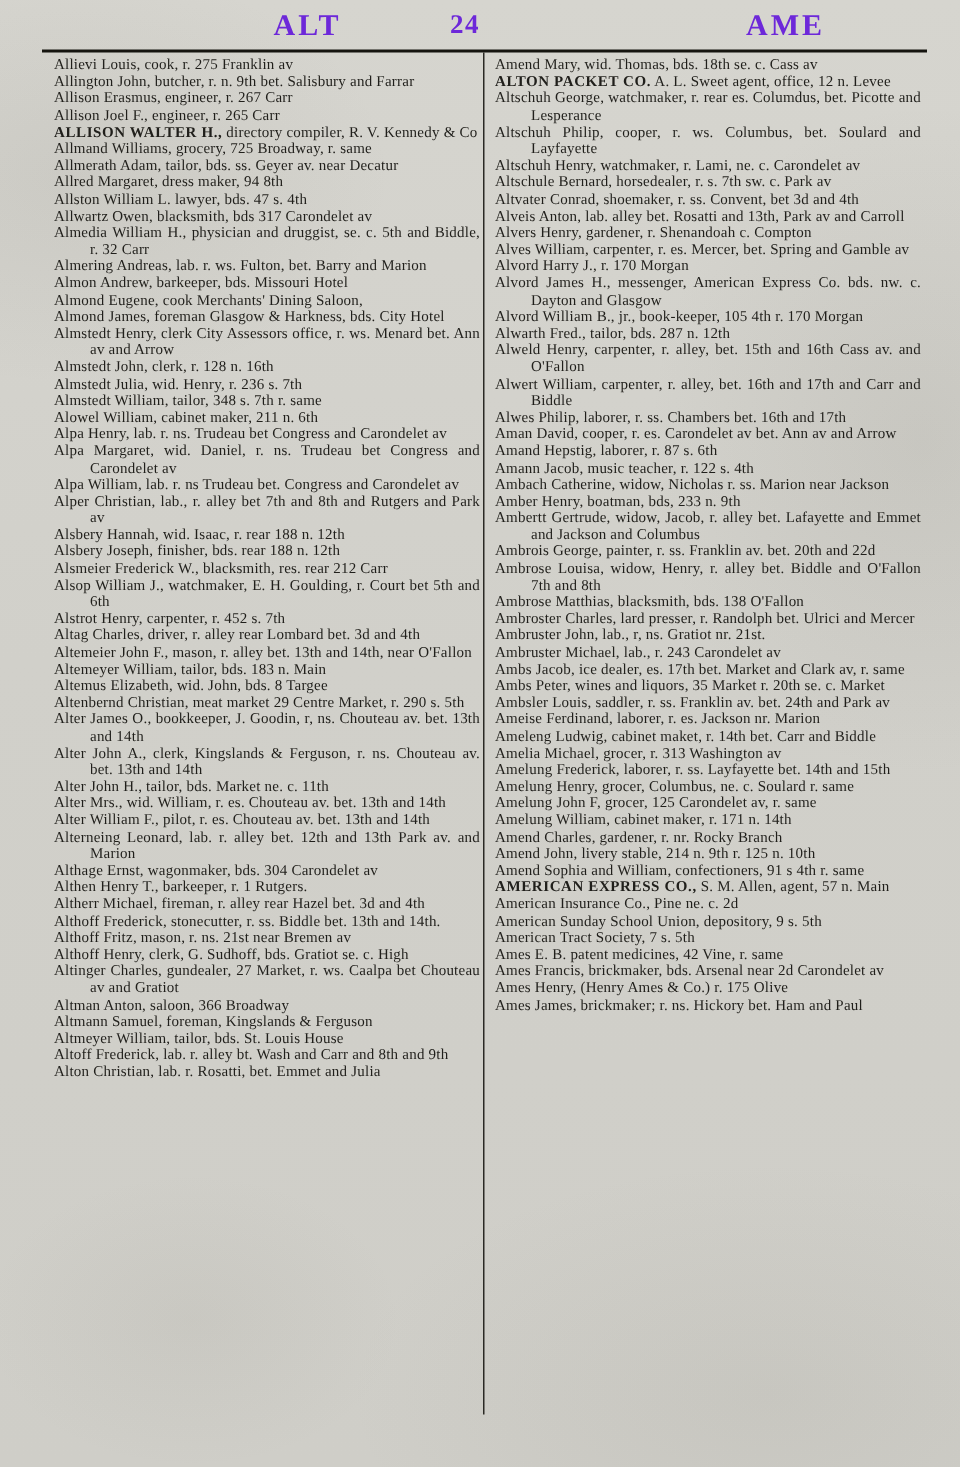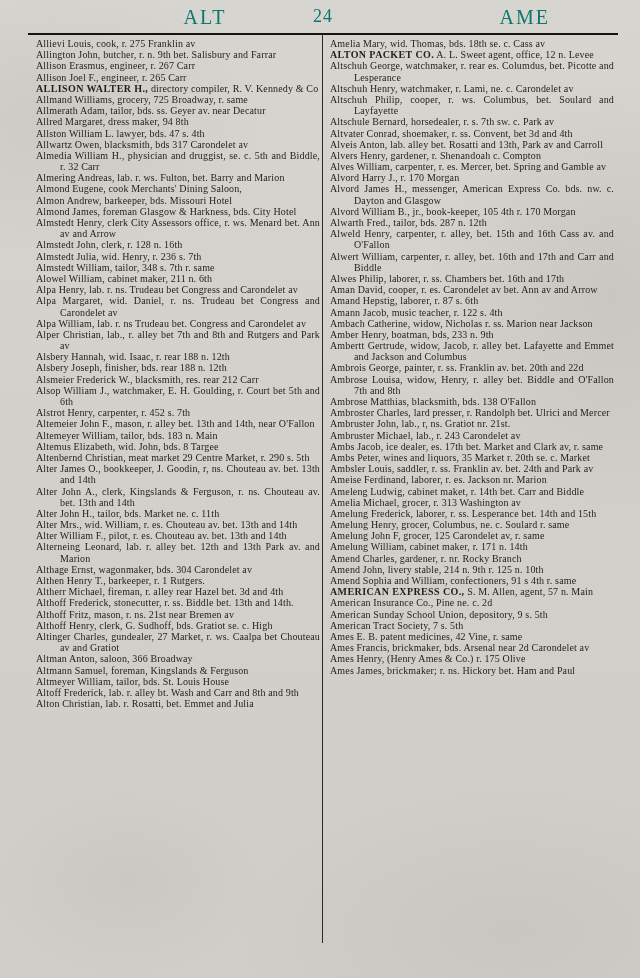--- a/index.html
+++ b/index.html
@@ -26,26 +26,26 @@
     position: absolute;
     top: 6px;
     left: 30px;
     width: 586px;
     height: 26px;
   }
   .hdr-item {
     position: absolute;
     top: 0;
     font-size: 20px;
-    font-weight: normal;
+    font-weight: bold;
     letter-spacing: 2px;
-    color: #0f766e;
+    color: #6d28d9;
   }
   .hdr-left   { left: 110px; width: 130px; text-align: center; }
-  .hdr-center { left: 250px; width: 86px;  text-align: center; font-size: 18px; letter-spacing: 1px; }
+  .hdr-center { left: 237px; width: 86px;  text-align: center; font-size: 18px; letter-spacing: 1px; }
   .hdr-right  { left: 390px; width: 130px; text-align: right; }
   .header-rule {
     position: absolute;
     top: 33px;
     left: 28px;
     width: 590px;
     height: 2px;
     background: #15140f;
   }
   .column-divider {
@@ -109,24 +109,24 @@
     <p class="entry"><span class="entry-lead"></span><span class="entry-text">Allred Margaret, dress maker, 94 8th</span></p>
 
     <p class="entry"><span class="entry-lead"></span><span class="entry-text">Allston William L. lawyer, bds. 47 s. 4th</span></p>
 
     <p class="entry"><span class="entry-lead"></span><span class="entry-text">Allwartz Owen, blacksmith, bds 317 Carondelet av</span></p>
 
     <p class="entry"><span class="entry-lead"></span><span class="entry-text">Almedia William H., physician and druggist, se. c. 5th and Biddle, r. 32 Carr</span></p>
 
     <p class="entry"><span class="entry-lead"></span><span class="entry-text">Almering Andreas, lab. r. ws. Fulton, bet. Barry and Marion</span></p>
 
+    <p class="entry"><span class="entry-lead"></span><span class="entry-text">Almon Andrew, barkeeper, bds. Missouri Hotel</span></p>
+
     <p class="entry"><span class="entry-lead"></span><span class="entry-text">Almond Eugene, cook Merchants' Dining Saloon,</span></p>
 
-    <p class="entry"><span class="entry-lead"></span><span class="entry-text">Almon Andrew, barkeeper, bds. Missouri Hotel</span></p>
-
     <p class="entry"><span class="entry-lead"></span><span class="entry-text">Almond James, foreman Glasgow &amp; Harkness, bds. City Hotel</span></p>
 
     <p class="entry"><span class="entry-lead"></span><span class="entry-text">Almstedt Henry, clerk City Assessors office, r. ws. Menard bet. Ann av and Arrow</span></p>
 
     <p class="entry"><span class="entry-lead"></span><span class="entry-text">Almstedt John, clerk, r. 128 n. 16th</span></p>
 
     <p class="entry"><span class="entry-lead"></span><span class="entry-text">Almstedt Julia, wid. Henry, r. 236 s. 7th</span></p>
 
     <p class="entry"><span class="entry-lead"></span><span class="entry-text">Almstedt William, tailor, 348 s. 7th r. same</span></p>
 
@@ -143,20 +143,21 @@
     <p class="entry"><span class="entry-lead"></span><span class="entry-text">Alsbery Hannah, wid. Isaac, r. rear 188 n. 12th</span></p>
 
     <p class="entry"><span class="entry-lead"></span><span class="entry-text">Alsbery Joseph, finisher, bds. rear 188 n. 12th</span></p>
 
     <p class="entry"><span class="entry-lead"></span><span class="entry-text">Alsmeier Frederick W., blacksmith, res. rear 212 Carr</span></p>
 
     <p class="entry"><span class="entry-lead"></span><span class="entry-text">Alsop William J., watchmaker, E. H. Goulding, r. Court bet 5th and 6th</span></p>
 
     <p class="entry"><span class="entry-lead"></span><span class="entry-text">Alstrot Henry, carpenter, r. 452 s. 7th</span></p>
 
+    <p class="entry"><span class="entry-lead"></span><span class="entry-text">Altag Charles, driver, r. alley rear Lombard bet. 3d and 4th</span></p>
 
     <p class="entry"><span class="entry-lead"></span><span class="entry-text">Altemeier John F., mason, r. alley bet. 13th and 14th, near O'Fallon</span></p>
 
     <p class="entry"><span class="entry-lead"></span><span class="entry-text">Altemeyer William, tailor, bds. 183 n. Main</span></p>
 
     <p class="entry"><span class="entry-lead"></span><span class="entry-text">Altemus Elizabeth, wid. John, bds. 8 Targee</span></p>
 
 
     <p class="entry"><span class="entry-lead"></span><span class="entry-text">Altenbernd Christian, meat market 29 Centre Market, r. 290 s. 5th</span></p>
 
@@ -192,30 +193,30 @@
 
     <p class="entry"><span class="entry-lead"></span><span class="entry-text">Altmeyer William, tailor, bds. St. Louis House</span></p>
 
     <p class="entry"><span class="entry-lead"></span><span class="entry-text">Altoff Frederick, lab. r. alley bt. Wash and Carr and 8th and 9th</span></p>
 
     <p class="entry"><span class="entry-lead"></span><span class="entry-text">Alton Christian, lab. r. Rosatti, bet. Emmet and Julia</span></p>
   </div>
 
 <div class="dir-column dir-column-right">
 
-    <p class="entry"><span class="entry-lead"></span><span class="entry-text">Amelia Mary, wid. Thomas, bds. 18th se. c. Cass av</span></p>
+    <p class="entry"><span class="entry-lead"></span><span class="entry-text">Amend Mary, wid. Thomas, bds. 18th se. c. Cass av</span></p>
 
     <p class="entry"><span class="entry-lead">ALTON PACKET CO.</span><span class="entry-text"> A. L. Sweet agent, office, 12 n. Levee</span></p>
 
     <p class="entry"><span class="entry-lead"></span><span class="entry-text">Altschuh George, watchmaker, r. rear es. Columdus, bet. Picotte and Lesperance</span></p>
 
+    <p class="entry"><span class="entry-lead"></span><span class="entry-text">Altschuh Philip, cooper, r. ws. Columbus, bet. Soulard and Layfayette</span></p>
+
     <p class="entry"><span class="entry-lead"></span><span class="entry-text">Altschuh Henry, watchmaker, r. Lami, ne. c. Carondelet av</span></p>
 
-    <p class="entry"><span class="entry-lead"></span><span class="entry-text">Altschuh Philip, cooper, r. ws. Columbus, bet. Soulard and Layfayette</span></p>
-
     <p class="entry"><span class="entry-lead"></span><span class="entry-text">Altschule Bernard, horsedealer, r. s. 7th sw. c. Park av</span></p>
 
     <p class="entry"><span class="entry-lead"></span><span class="entry-text">Altvater Conrad, shoemaker, r. ss. Convent, bet 3d and 4th</span></p>
 
     <p class="entry"><span class="entry-lead"></span><span class="entry-text">Alveis Anton, lab. alley bet. Rosatti and 13th, Park av and Carroll</span></p>
 
     <p class="entry"><span class="entry-lead"></span><span class="entry-text">Alvers Henry, gardener, r. Shenandoah c. Compton</span></p>
 
     <p class="entry"><span class="entry-lead"></span><span class="entry-text">Alves William, carpenter, r. es. Mercer, bet. Spring and Gamble av</span></p>
 
@@ -263,21 +264,21 @@
     <p class="entry"><span class="entry-lead"></span><span class="entry-text">Ambs Peter, wines and liquors, 35 Market r. 20th se. c. Market</span></p>
 
     <p class="entry"><span class="entry-lead"></span><span class="entry-text">Ambsler Louis, saddler, r. ss. Franklin av. bet. 24th and Park av</span></p>
 
     <p class="entry"><span class="entry-lead"></span><span class="entry-text">Ameise Ferdinand, laborer, r. es. Jackson nr. Marion</span></p>
 
     <p class="entry"><span class="entry-lead"></span><span class="entry-text">Ameleng Ludwig, cabinet maket, r. 14th bet. Carr and Biddle</span></p>
 
     <p class="entry"><span class="entry-lead"></span><span class="entry-text">Amelia Michael, grocer, r. 313 Washington av</span></p>
 
-    <p class="entry"><span class="entry-lead"></span><span class="entry-text">Amelung Frederick, laborer, r. ss. Lesperance bet. 14th and 15th</span></p>
+    <p class="entry"><span class="entry-lead"></span><span class="entry-text">Amelung Frederick, laborer, r. ss. Layfayette bet. 14th and 15th</span></p>
 
     <p class="entry"><span class="entry-lead"></span><span class="entry-text">Amelung Henry, grocer, Columbus, ne. c. Soulard r. same</span></p>
 
     <p class="entry"><span class="entry-lead"></span><span class="entry-text">Amelung John F, grocer, 125 Carondelet av, r. same</span></p>
 
     <p class="entry"><span class="entry-lead"></span><span class="entry-text">Amelung William, cabinet maker, r. 171 n. 14th</span></p>
 
     <p class="entry"><span class="entry-lead"></span><span class="entry-text">Amend Charles, gardener, r. nr. Rocky Branch</span></p>
 
     <p class="entry"><span class="entry-lead"></span><span class="entry-text">Amend John, livery stable, 214 n. 9th r. 125 n. 10th</span></p>

